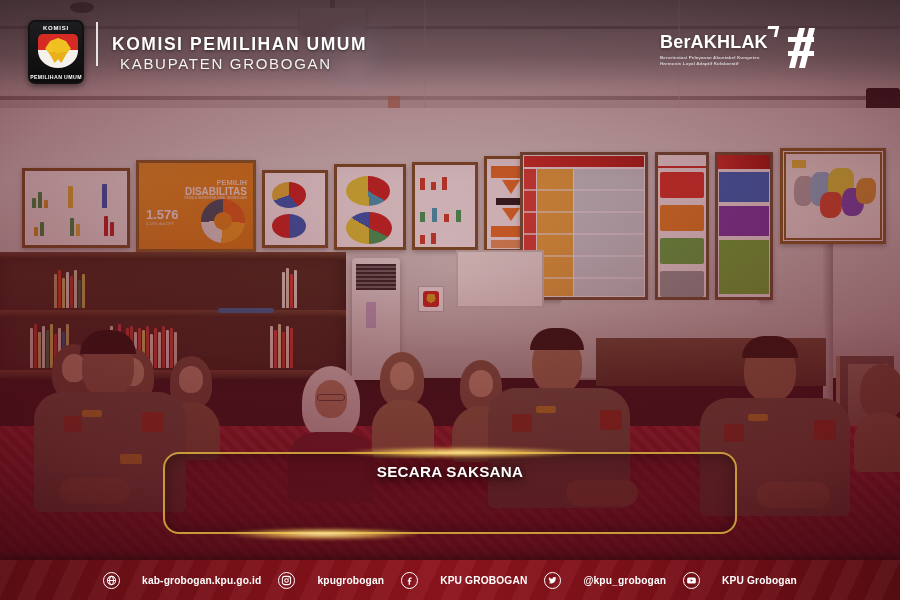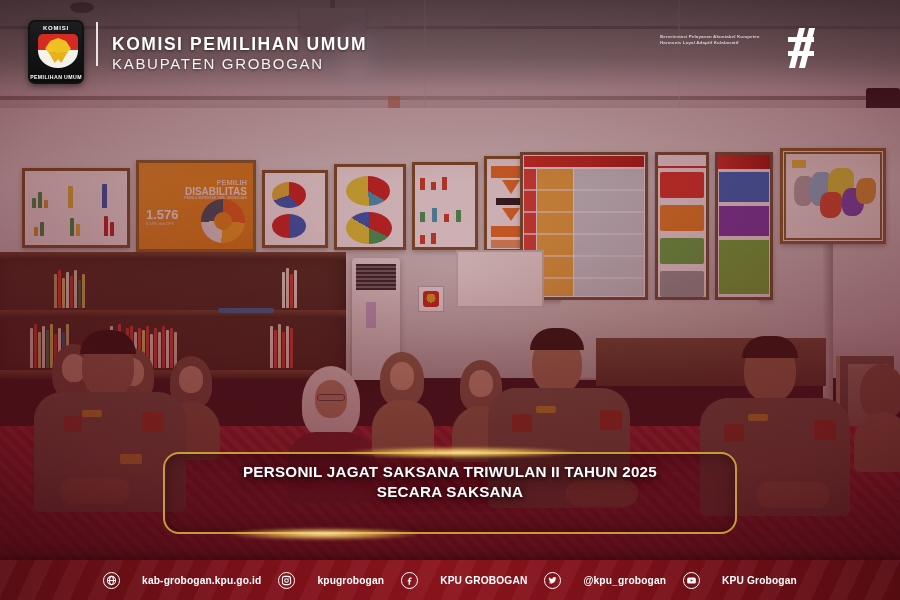--- a/index.html
+++ b/index.html
@@ -218,21 +218,21 @@
   .divider {
     position:absolute; left:96px; top:22px; width:2px; height:44px;
     background:rgba(255,255,255,.85);
   }
   .brand-main {
     position:absolute; left:112px; top:34px;
     color:#fff; font-size:17.5px; font-weight:bold; letter-spacing:1.55px;
     text-shadow:0 1px 3px rgba(0,0,0,.55);
   }
   .brand-sub {
-    position:absolute; left:112px; top:55px;
+    position:absolute; left:120px; top:55px;
     color:rgba(255,255,255,.93); font-size:15px; font-weight:400; letter-spacing:1.7px;
     text-shadow:0 1px 3px rgba(0,0,0,.5);
   }
 
   .berakhlak { position:absolute; left:660px; top:32px; z-index:21; }
   .ber-word {
     color:#fff; font-size:18px; font-weight:bold; letter-spacing:.2px;
     text-shadow:0 1px 3px rgba(0,0,0,.45); position:relative; display:inline-block;
   }
   .ber-tick {
@@ -629,20 +629,24 @@
       <div class="garuda"></div>
       <div class="ring-bot">PEMILIHAN UMUM</div>
     </div>
 
     <div class="divider"></div>
 
     <div class="brand-main">KOMISI PEMILIHAN UMUM</div>
     <div class="brand-sub">KABUPATEN GROBOGAN</div>
 
     <div class="berakhlak">
+      <div class="ber-word">
+        <span>BerAKHLAK</span>
+        <span class="ber-tick"></span>
+      </div>
       <div class="ber-tag">
         <div>Berorientasi Pelayanan Akuntabel Kompeten</div>
         <div>Harmonis Loyal Adaptif Kolaboratif</div>
       </div>
     </div>
 
     <div class="bangga">
       <div class="hash">
         <i class="v1"></i>
           <i class="v2"></i>
@@ -650,21 +654,20 @@
           <i class="h2"></i>
       </div>
     </div>
   </div>
 
   <div class="caption-wrap">
     <div class="caption-frame"></div>
     <div class="glow-top"></div>
     <div class="glow-bot"></div>
     <div class="caption-text">
-      <div>PERSONIL JAGAT SAKSANA TRIWULAN II TAHUN 2025</div>
       <div>SECARA SAKSANA</div>
     </div>
   </div>
 
   <div class="footer">
 
     <div class="social">
       <div class="sicon">
         <svg width="11" height="11" viewBox="0 0 24 24" fill="none" stroke="#fff" stroke-width="2.2">
           <circle cx="12" cy="12" r="9"></circle>

